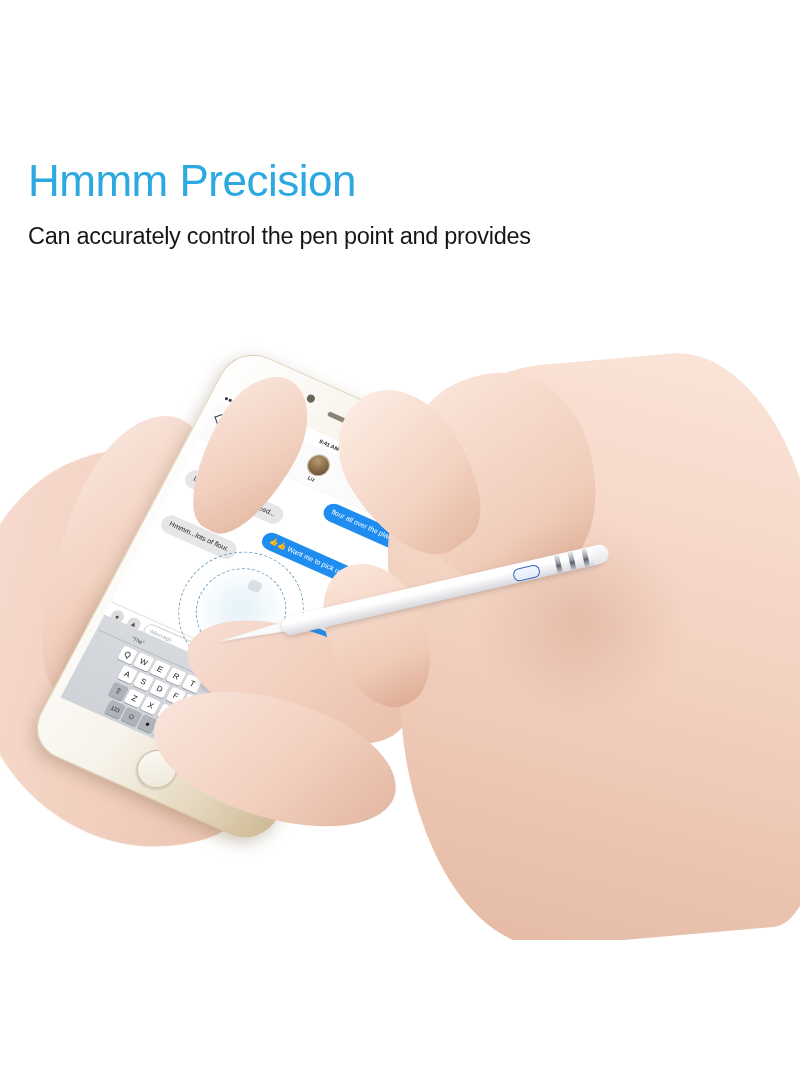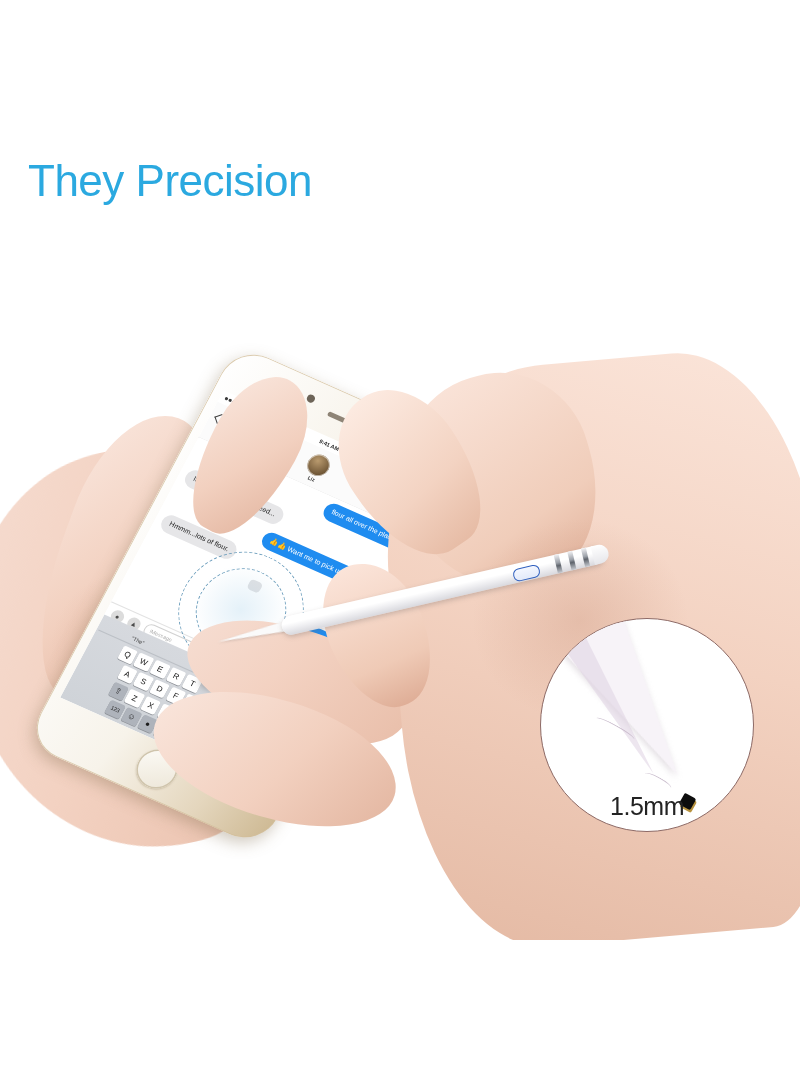--- a/index.html
+++ b/index.html
@@ -395,22 +395,23 @@
   .callout-label {
     position:absolute; left: 50%; bottom: 10px;
     transform: translateX(-50%);
     font-size: 25px; color: #232323; font-weight: 400;
     letter-spacing: -0.5px;
   }
 </style>
 </head>
 <body>
 
-<div class="headline">They Precision</div>
+<div class="headline">Hmmm Precision</div>
 <div class="subcopy">
+  <div>Can accurately control the pen point and provides</div>
 </div>
 
 <div class="photo">
 
   <div class="left-palm skin-l1"></div>
   <div class="left-thumb skin-l2"></div>
   <div class="hand-shade" style="left:20px;top:240px;width:220px;height:220px;"></div>
 
   <div class="phone-wrap">
     <div class="phone-body"></div>
@@ -533,22 +534,14 @@
       <div class="band b1"></div>
       <div class="band b2"></div>
       <div class="band b3"></div>
     </div>
     <div class="stylus-cap"></div>
   </div>
 
   <div class="right-index"></div>
   <div class="right-thumbtip"></div>
 
-  <div class="callout">
-    <div class="tip-cone"></div>
-    <div class="tip-shade"></div>
-    <div class="tip-seam s1"></div>
-    <div class="tip-seam s2"></div>
-    <div class="tip-point"></div>
-    <div class="callout-label">1.5mm</div>
-  </div>
 
 </div>
 
 </body></html>

